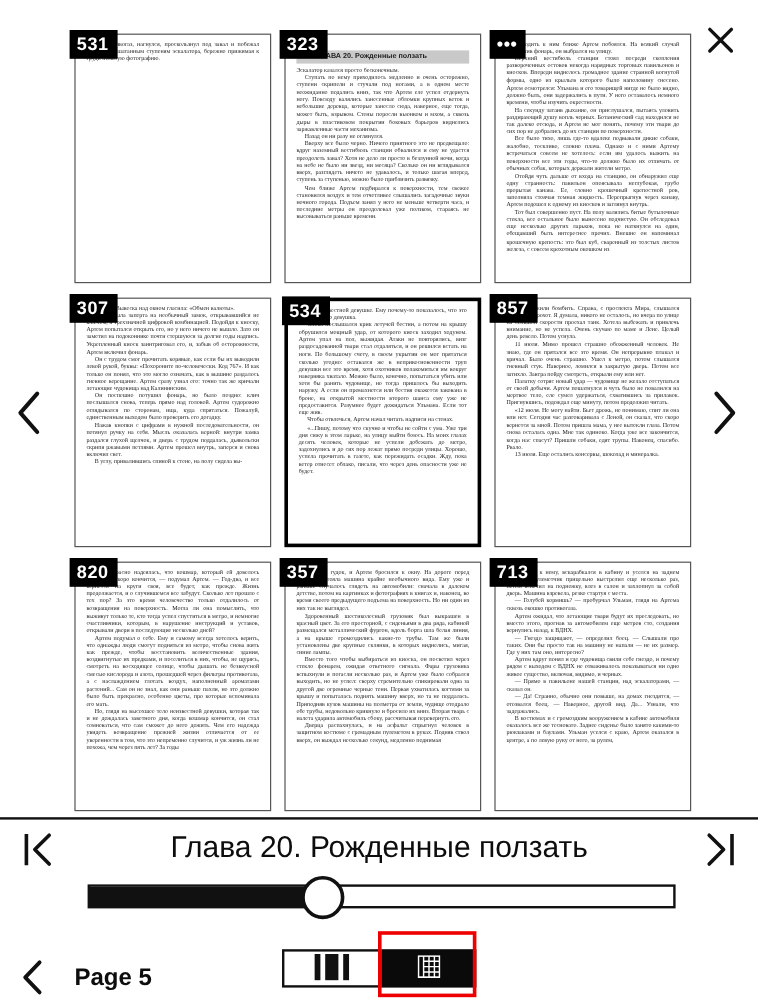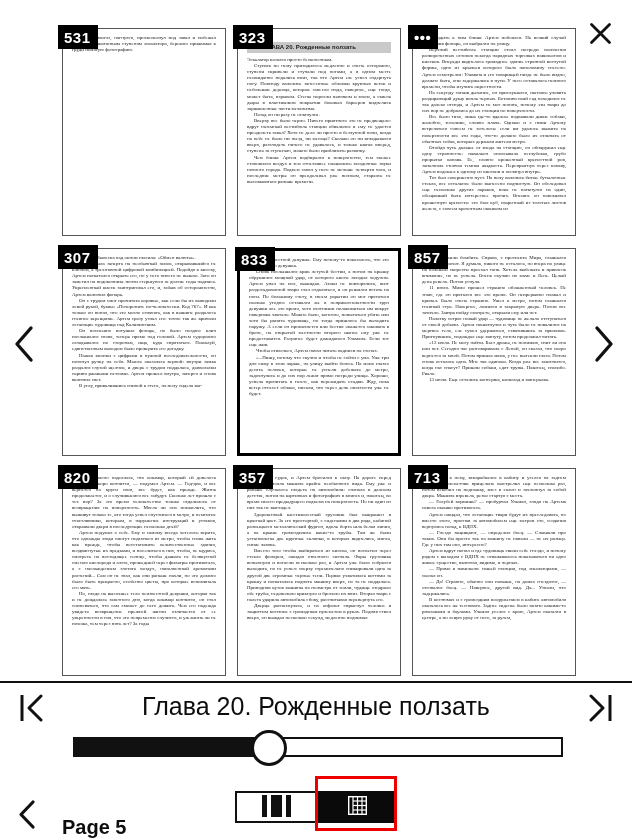--- a/index.html
+++ b/index.html
@@ -62,21 +62,21 @@
   .slider-fill { height:100%; background:#111; }
   .slider-handle {
     position:absolute; top:730px; width:36px; height:36px;
     background:#fff; border:3px solid #111; border-radius:50%;
     box-sizing:border-box; z-index:2;
   }
   
   .back-btn { left:16px; top:799px; width:22px; height:31px; }
   .page-indicator {
     position:absolute; left:62px; top:802px;
-    font:bold 20px/26px "Liberation Sans", sans-serif; color:#0d0d0d;margin-top:12px;
+    font:bold 20px/26px "Liberation Sans", sans-serif; color:#0d0d0d;
   }
   .view-btn {
     position:absolute; top:791px; height:32px; box-sizing:border-box;
     display:flex; align-items:center; justify-content:center;
     cursor:pointer; border:none; padding:0;
   }
   .view-flow { left:235px; width:83px; background:#fff; border:2px solid #111; }
   .view-grid { left:318px; width:79px; background:#0a0a0a; }
   .focus-rect {
     position:absolute; left:315px; top:776px; width:82px; height:55px;
@@ -127,21 +127,21 @@
           <p>ого стекла. Вывеска над окном гласила: «Обмен валюты».</p>
           <p>Дверь была заперта на необычный замок, открывавшийся не ключом, а трехзначной цифровой комбинацией. Подойдя к киоску, Артем попытался открыть его, но у него ничего не вышло. Зато он заметил на подоконнике почти стершуюся за долгие годы надпись. Укрепленный киоск заинтриговал его, и, забыв об осторожности, Артем включил фонарь.</p>
           <p>Он с трудом смог прочитать корявые, как если бы их выводили левой рукой, буквы: «Похороните по-человечески. Код 767». И как только он понял, что это могло означать, как в вышине раздалось гневное верещание. Артем сразу узнал его: точно так же кричали летающие чудовища над Калининским.</p>
           <p>Он поспешно потушил фонарь, но было поздно: клич послышался снова, теперь прямо над головой. Артем судорожно оглядывался по сторонам, ища, куда спрятаться. Пожалуй, единственным выходом было проверить его догадку.</p>
           <p>Нажав кнопки с цифрами в нужной последовательности, он потянул ручку на себя. Мысль оказалась верной: внутри замка раздался глухой щелчок, и дверь с трудом поддалась, дьявольски скрипя ржавыми петлями. Артем прошел внутрь, заперся и снова включил свет.</p>
           <p>В углу, привалившись спиной к стене, на полу сидела вы-</p>
         </div>
     </div>
 
     <div class="thumb selected">
-      <div class="thumb-label">833</div>
+      <div class="thumb-label">534</div>
       <div class="thumb-text">
           <p>лась к неизвестной девушке. Ему почему-то показалось, что это была именно девушка.</p>
           <p>Снова послышался крик летучей бестии, а потом на крышу обрушился мощный удар, от которого киоск заходил ходуном. Артем упал на пол, выжидая. Атаки не повторялись, визг раздосадованной твари стал отдаляться, и он решился встать на ноги. По большому счету, в своем укрытии он мог прятаться сколько угодно: оставался же в неприкосновенности труп девушки все это время, хотя охотников полакомиться им вокруг наверняка хватало. Можно было, конечно, попытаться убить или хотя бы ранить чудовище, но тогда пришлось бы выходить наружу. А если он промахнется или бестия окажется закована в броне, на открытой местности второго шанса ему уже не предоставится. Разумнее будет дожидаться Ульмана. Если тот еще жив.</p>
           <p>Чтобы отвлечься, Артем начал читать надписи на стенах.</p>
           <p>«...Пишу, потому что скучно и чтобы не сойти с ума. Уже три дня сижу в этом ларьке, на улицу выйти боюсь. На моих глазах десять человек, которые не успели добежать до метро, задохнулись и до сих пор лежат прямо посреди улицы. Хорошо, успела прочитать в газете, как пережидать осадки. Жду, пока ветер отнесет облако, писали, что через день опасности уже не будет.</p>
         </div>
     </div>
 
     <div class="thumb">
       <div class="thumb-label">857</div>

